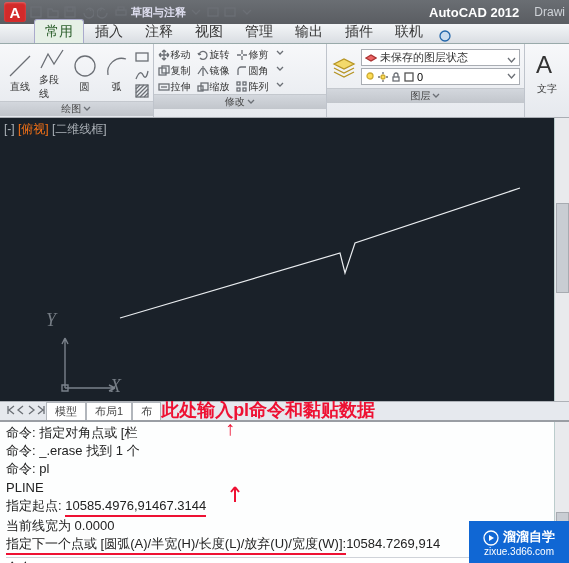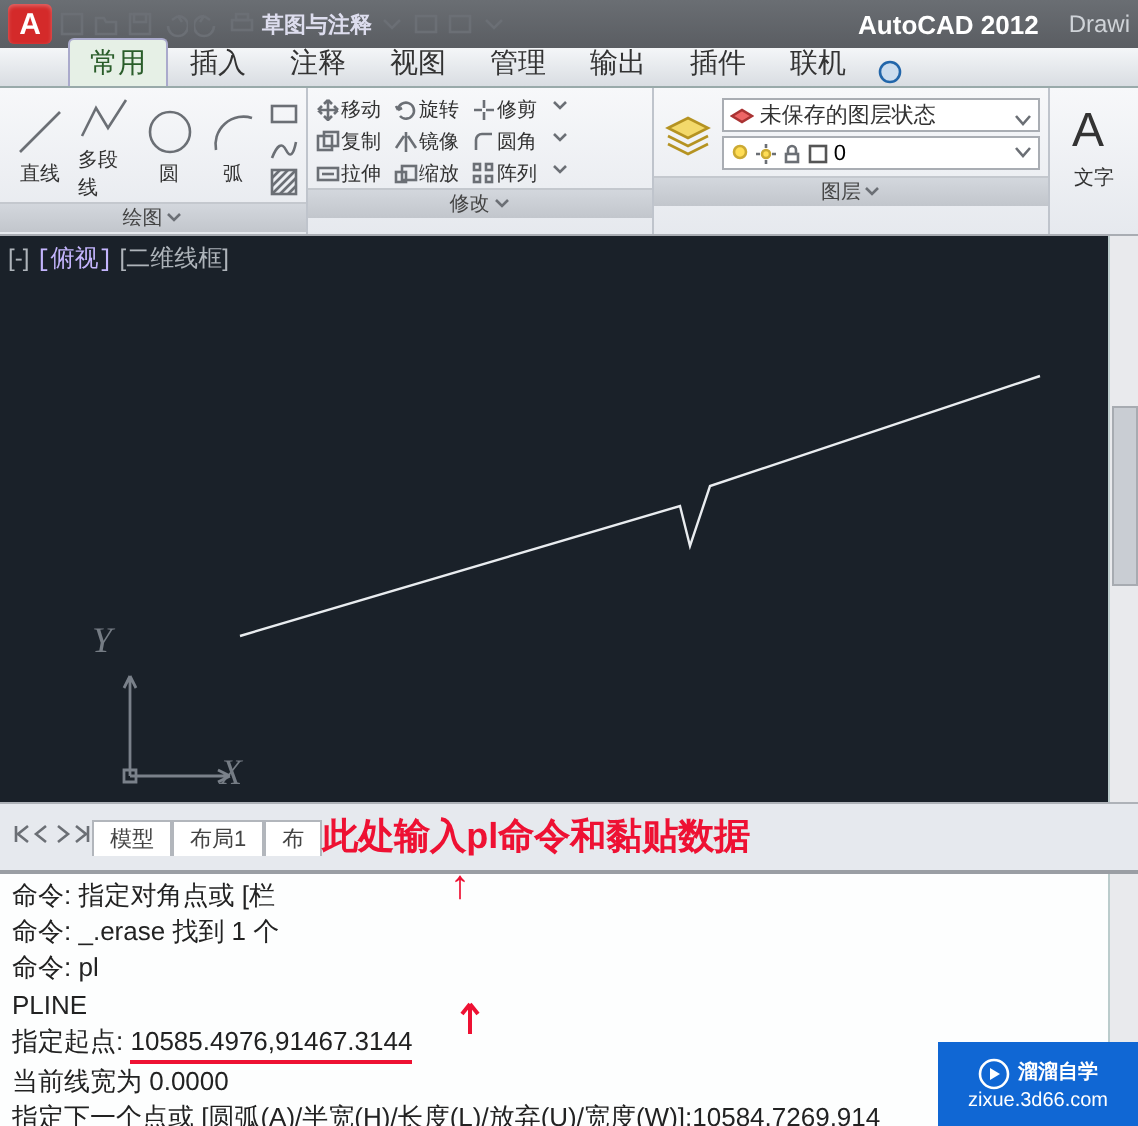--- a/index.html
+++ b/index.html
@@ -24,44 +24,44 @@
 .panel .title svg { width: 8px; height: 8px; }
 
 .bigbtn { display: flex; flex-direction: column; align-items: center; gap: 1px; padding: 0 3px; font-size: 10px; color: #333; cursor: pointer; }
 .bigbtn svg { width: 26px; height: 26px; }
 
 .mini { display: flex; align-items: center; gap: 1px; font-size: 10px; color: #333; }
 .mini svg { width: 12px; height: 12px; }
 
 .canvas { position: relative; height: 283px; background: #1a2129; overflow: hidden; }
 .ctrls { position: absolute; top: 3px; left: 4px; color: #aeb4ba; font-size: 12px; }
-.ctrls .hl { color: #c4b5fd; font-family: Liberation Mono, monospace; }
+.ctrls .hl { color: #f97316; }
 .ucs { position: absolute; bottom: 8px; left: 60px; }
 .ylbl { position: absolute; bottom: 70px; left: 46px; color: #757c84; font-size: 18px; font-family: serif; font-style: italic; }
 .xlbl { position: absolute; bottom: 4px; left: 110px; color: #757c84; font-size: 18px; font-family: serif; font-style: italic; }
 .polyline { position: absolute; top: 50px; left: 110px; }
 .vscroll { position: absolute; right: 0; top: 0; width: 15px; height: 100%; background: #e9eaed; border-left: 1px solid #bcc; }
 .vscroll .thumb { position: absolute; left: 1px; width: 13px; background: #c9cdd3; border: 1px solid #a7abb1; }
 
-.tabs2 { height: 34px; background: #e6e9ee; border-top: 1px solid #aeb2b8; display: flex; align-items: center; padding-left: 6px; gap: 0; font-size: 11px; color: #444; }
+.tabs2 { height: 19px; background: #e6e9ee; border-top: 1px solid #aeb2b8; display: flex; align-items: center; padding-left: 6px; gap: 0; font-size: 11px; color: #444; }
 .tabs2 .nav svg { width: 10px; height: 10px; }
 .tabs2 .ltab { padding: 1px 8px; border: 1px solid #b2b6bc; background: #ffffff; border-bottom: none; }
 .tabs2 .ann { color: #e13; font-size: 18px; font-weight: bold; margin-top: -2px; }
 
 .cmd { height: 137px; background: #fdfefe; border-top: 2px solid #9a9ea4; padding: 2px 6px; font-size: 13px; color: #222; font-family: SimSun, monospace; line-height: 1.4; position: relative; }
 .cmd .line { white-space: nowrap; }
 .cmd .uline { display: inline-block; border-bottom: 2px solid #e13; }
 .cmd .arrow { position: absolute; left: 225px; top: -8px; color: #e13; font-size: 20px; font-weight: bold; }
 .cmd .arrow2 { position: absolute; left: 228px; top: 62px; color: #e13; }
 .cmd input { border: none; outline: none; font: inherit; width: 420px; }
 .cmd .vscroll2 { position: absolute; right: 0; top: 0; width: 15px; height: 100%; background: #e9eaed; border-left: 1px solid #bcc; }
 .cmd .vscroll2 .thumb { position: absolute; left: 1px; width: 13px; background: #c9cdd3; border: 1px solid #a7abb1; }
 
 .watermark { position: absolute; right: 0; bottom: 0; width: 100px; height: 42px; background: #1067d4; color: #fff; display: flex; flex-direction: column; align-items: center; justify-content: center; font-size: 12px; }
-.watermark .top { display: flex; align-items: flex-start; gap: 4px; font-size: 10px; font-weight: bold; }
+.watermark .top { display: flex; align-items: flex-end; gap: 4px; font-size: 13px; font-weight: bold; }
 .watermark svg { width: 16px; height: 16px; }
 
 svg { stroke: #6b6f75; fill: none; stroke-width: 1.3; }
 </style>
 </head>
 <body>
 
 <div class="titlebar">
   <div class="logo">A</div>
   <svg class="ticon">

